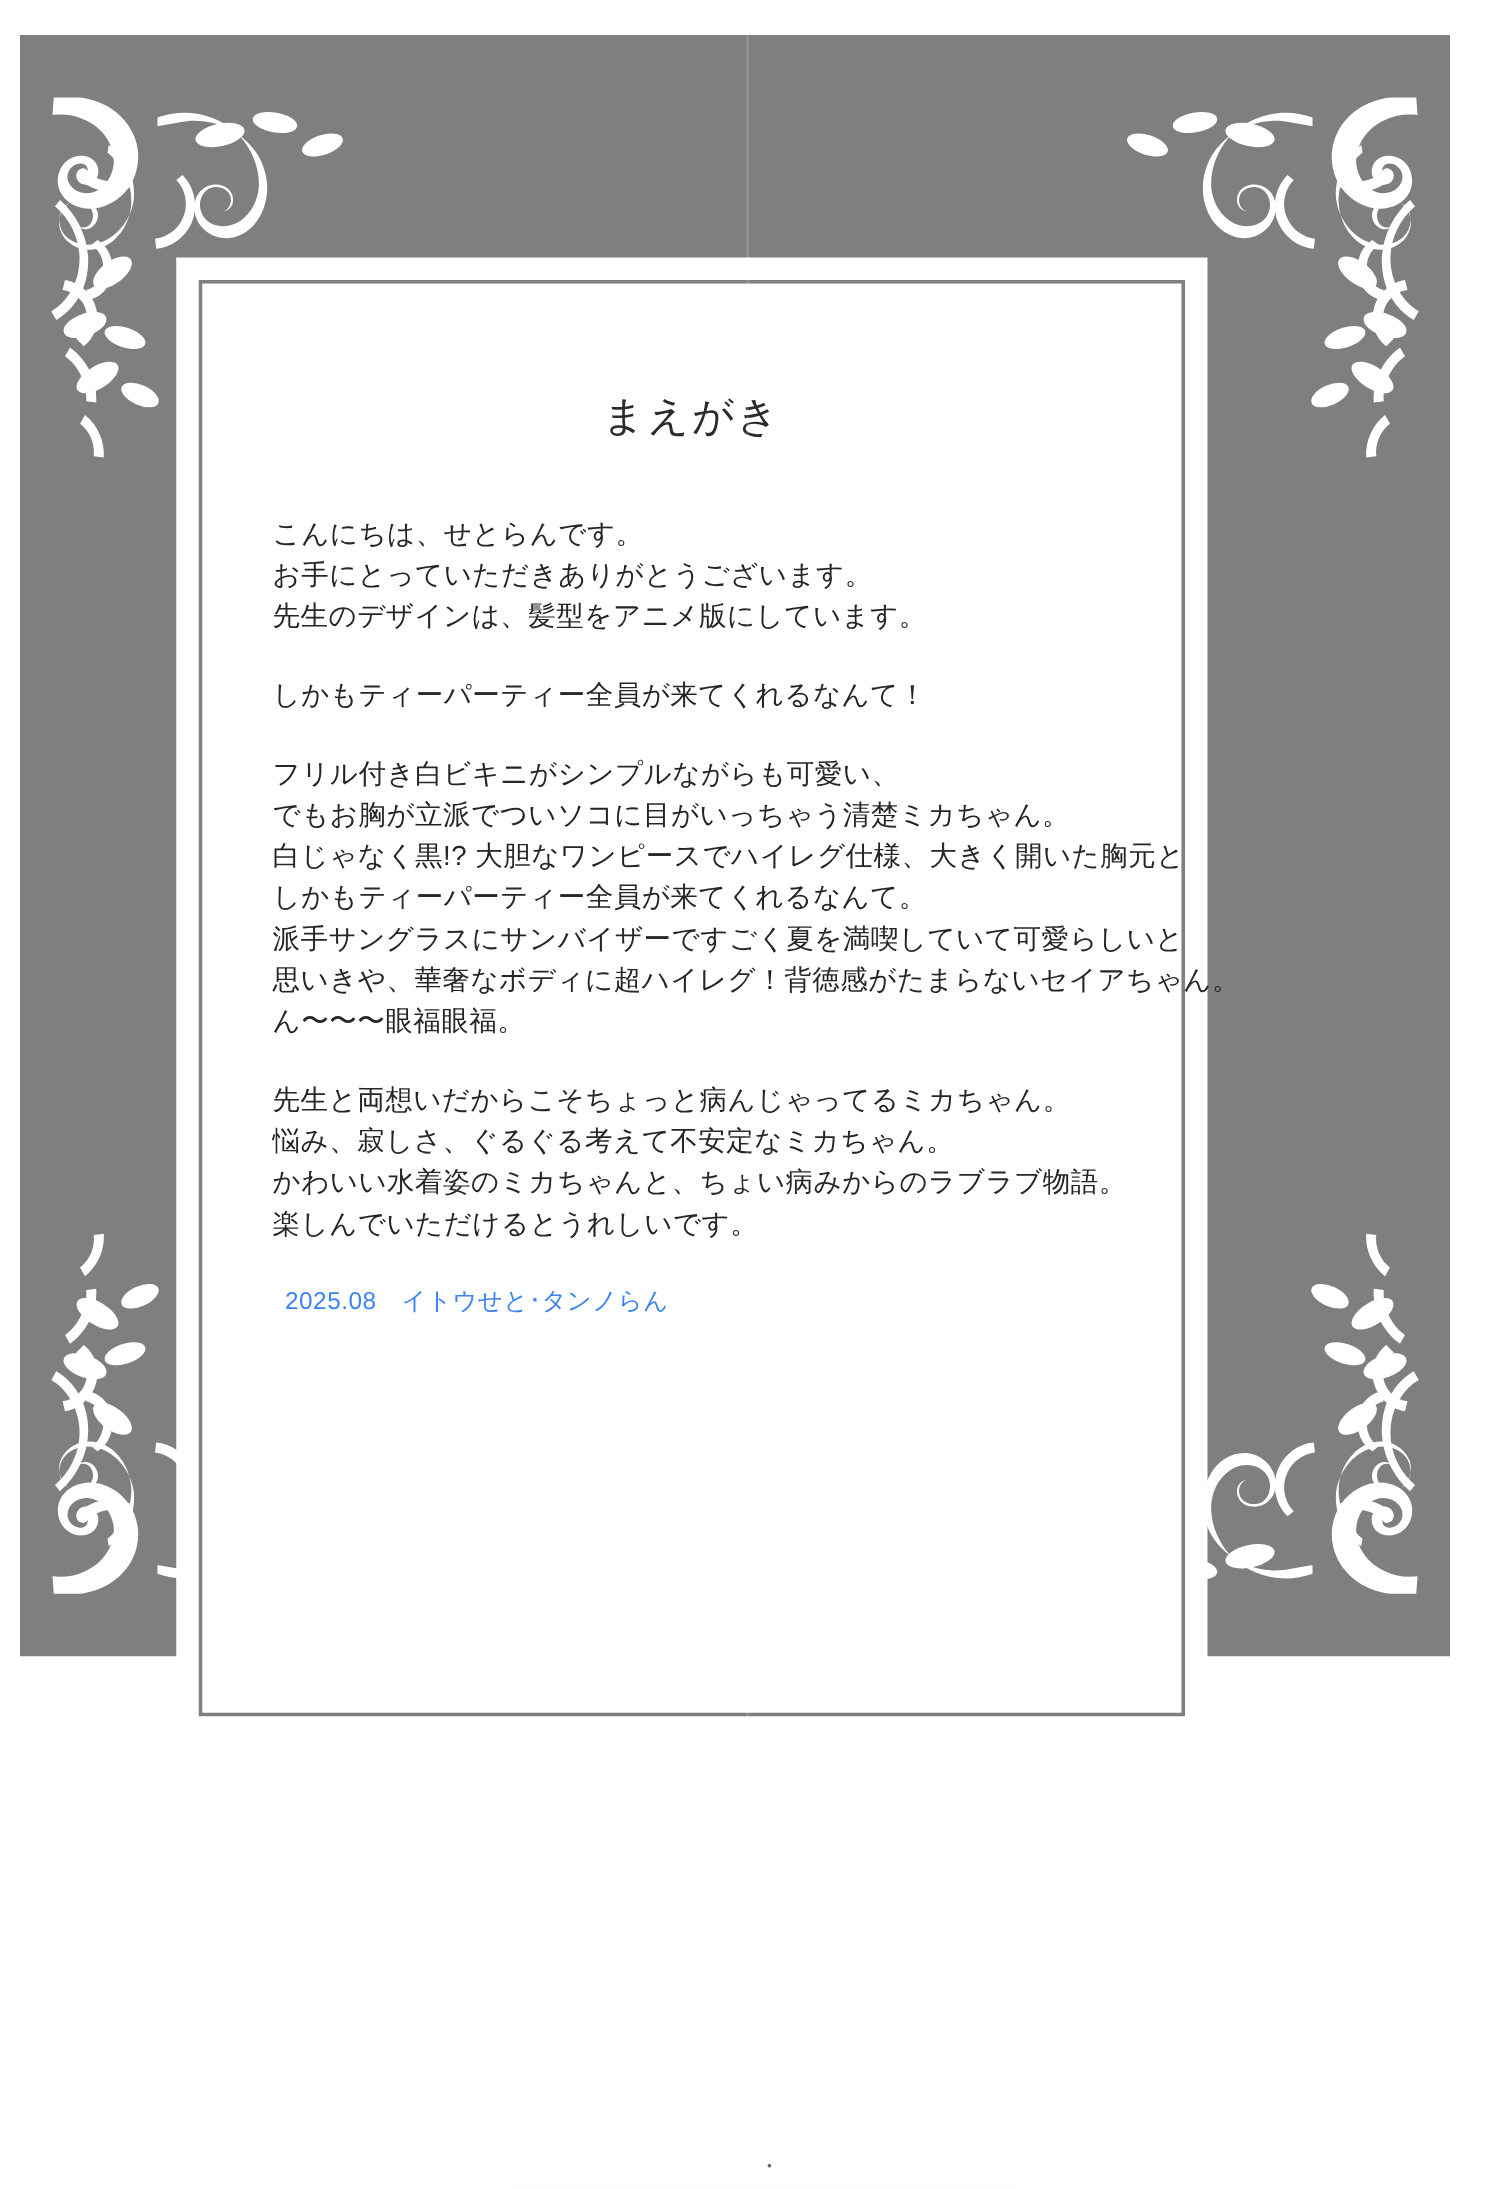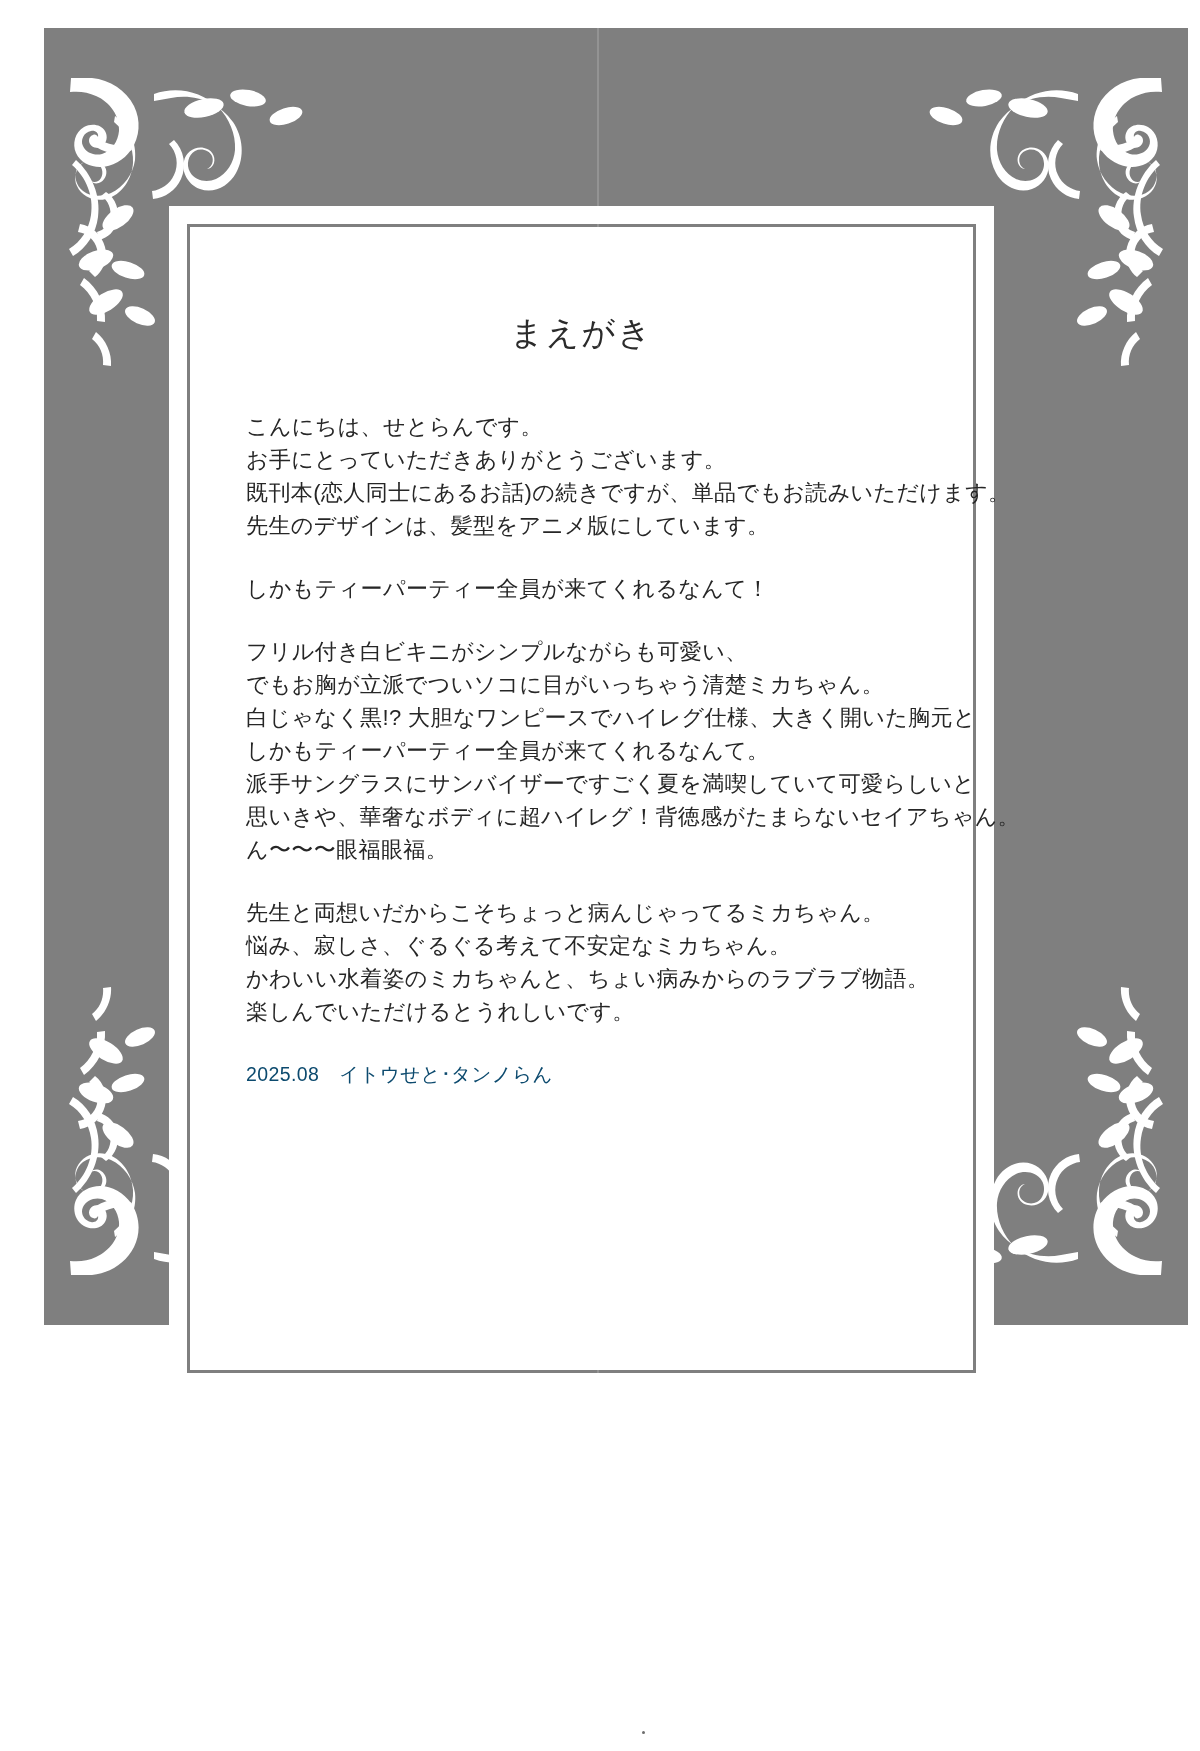--- a/index.html
+++ b/index.html
@@ -11,21 +11,21 @@
     position: relative;
     width: 1200px;
     height: 1751px;
     background: #ffffff;
     overflow: hidden;
     font-family: "Liberation Sans", sans-serif;
   }
   
   .gray-panel {
     position: absolute;
-    left: 44px;
+    left: 16px;
     top: 28px;
     width: 1144px;
     height: 1297px;
     background: #7f7f7f;
   }
   
   .flourish {
     position: absolute;
     pointer-events: none;
   }
@@ -81,23 +81,24 @@
     color: #262626;
     margin: 0 0 30px 0;
     letter-spacing: 0.4px;
   }
   .para .line { display: block; white-space: pre; }
   .para:last-child { margin-bottom: 0; }
 
   .signature {
     font-size: 19.5px;
     line-height: 33px;
-    color: #0c4a6e;
+    color: #3b82f6;
     letter-spacing: 0.4px;
     margin-top: 28px;
+    margin-left: 10px;
   }
 
   
   .fold {
     position: absolute;
     left: 597px;
     top: 0;
     width: 2px;
     height: 1751px;
     background: rgba(255,255,255,0.16);
@@ -215,21 +216,20 @@
       <div class="card-inner">
         <div class="card-rule-gap"></div>
 
         <div class="content">
 
           <h1 class="doc-title">まえがき</h1>
 
           <p class="para">
             <span class="line">こんにちは、せとらんです。</span>
             <span class="line">お手にとっていただきありがとうございます。</span>
-            <span class="line">既刊本(恋人同士にあるお話)の続きですが、単品でもお読みいただけます。</span>
             <span class="line">先生のデザインは、髪型をアニメ版にしています。</span>
           </p>
 
           <p class="para">
             <span class="line">しかもティーパーティー全員が来てくれるなんて！</span>
           </p>
 
           <p class="para">
             <span class="line">フリル付き白ビキニがシンプルながらも可愛い、</span>
             <span class="line">でもお胸が立派でついソコに目がいっちゃう清楚ミカちゃん。</span>

